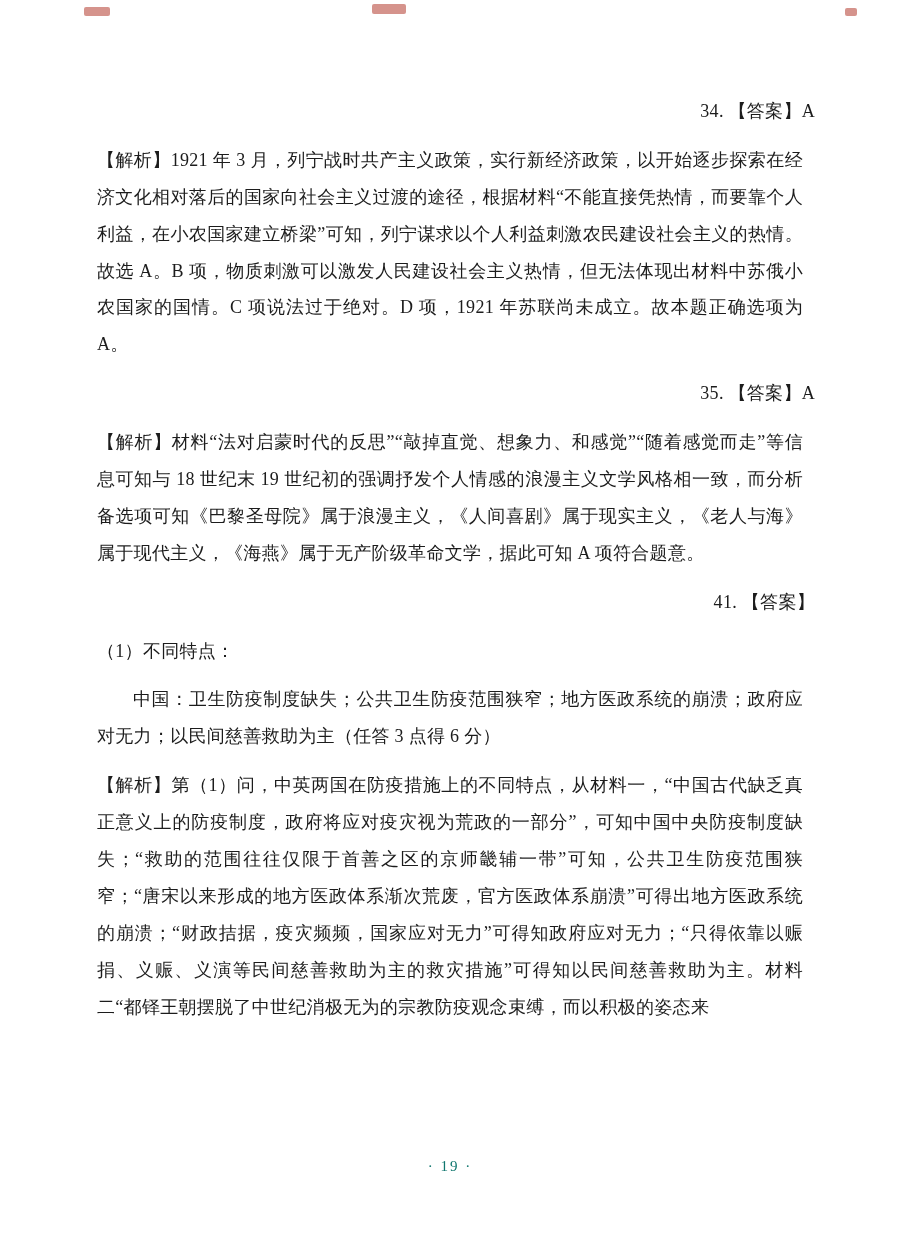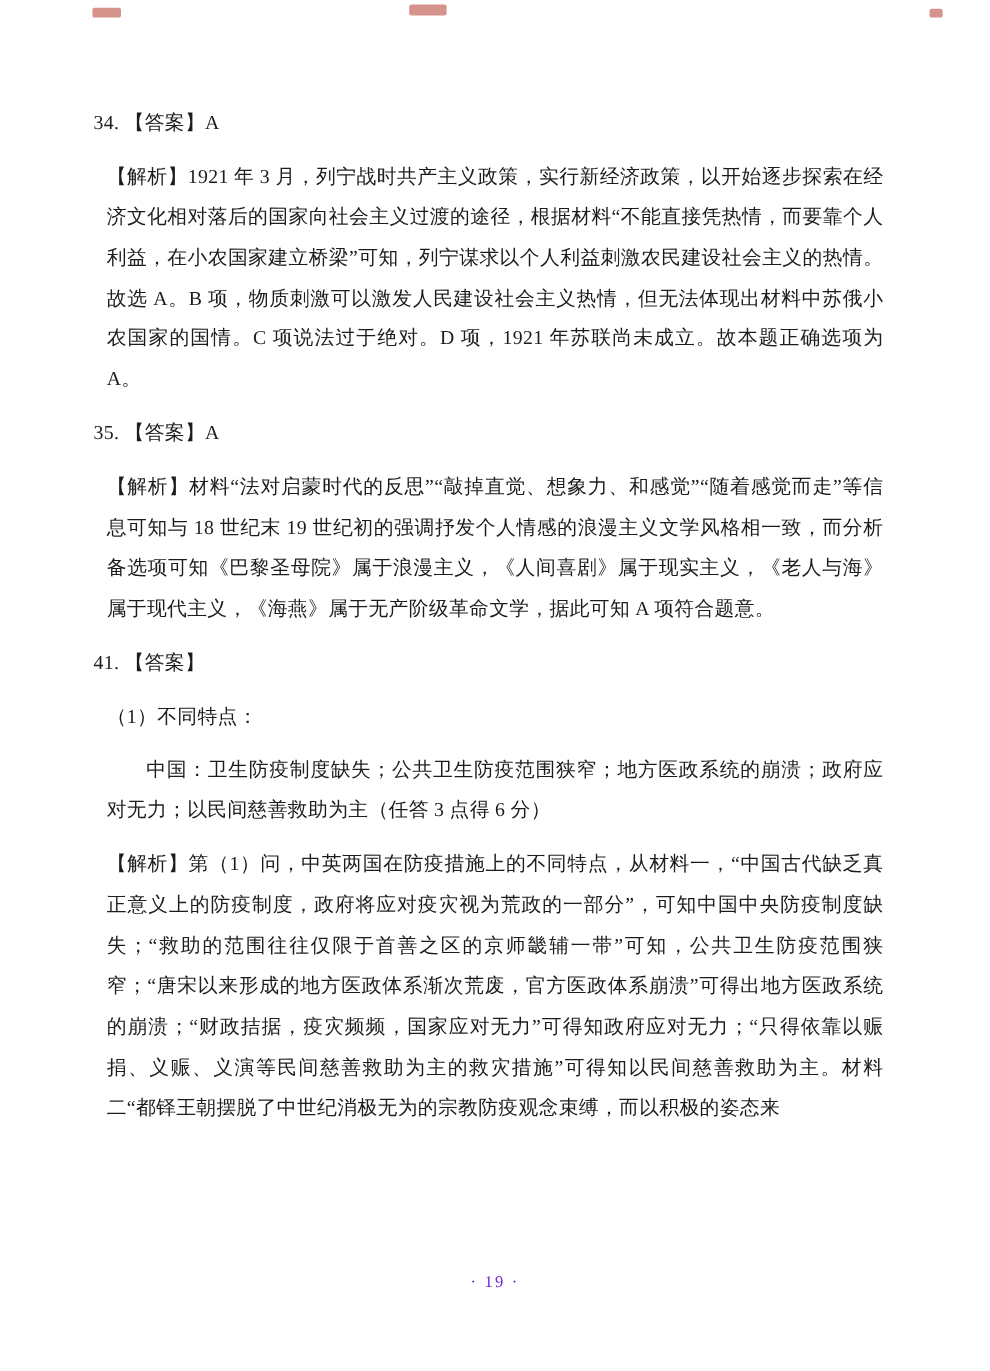--- a/index.html
+++ b/index.html
@@ -26,33 +26,33 @@
     margin: 12px;
     font-size: 18px;
     line-height: 2.05;
     text-align: justify;
     text-justify: inter-character;
     letter-spacing: 0.3px;
     word-break: break-all;
   }
   .content p.heading {
     margin: 7px 0 7px 0;
-    text-align: left;
+    text-align: right;
   }
   .content p.indent {
     text-indent: 2em;
   }
   .page-number {
     position: absolute;
     left: 0;
     right: 0;
     top: 1158px;
     text-align: center;
     font-size: 15px;
-    color: #6d28d9;
+    color: #0f766e;
     letter-spacing: 2px;
   }
   .scan-mark {
     position: absolute;
     border-radius: 2px;
     opacity: 0.55;
   }
   .scan-mark.m1 { left: 84px;  top: 7px;  width: 26px; height: 9px; background: #b23a2e; }
   .scan-mark.m2 { left: 372px; top: 4px;  width: 34px; height: 10px; background: #b23a2e; }
   .scan-mark.m3 { left: 845px; top: 8px;  width: 12px; height: 8px;  background: #b23a2e; }

